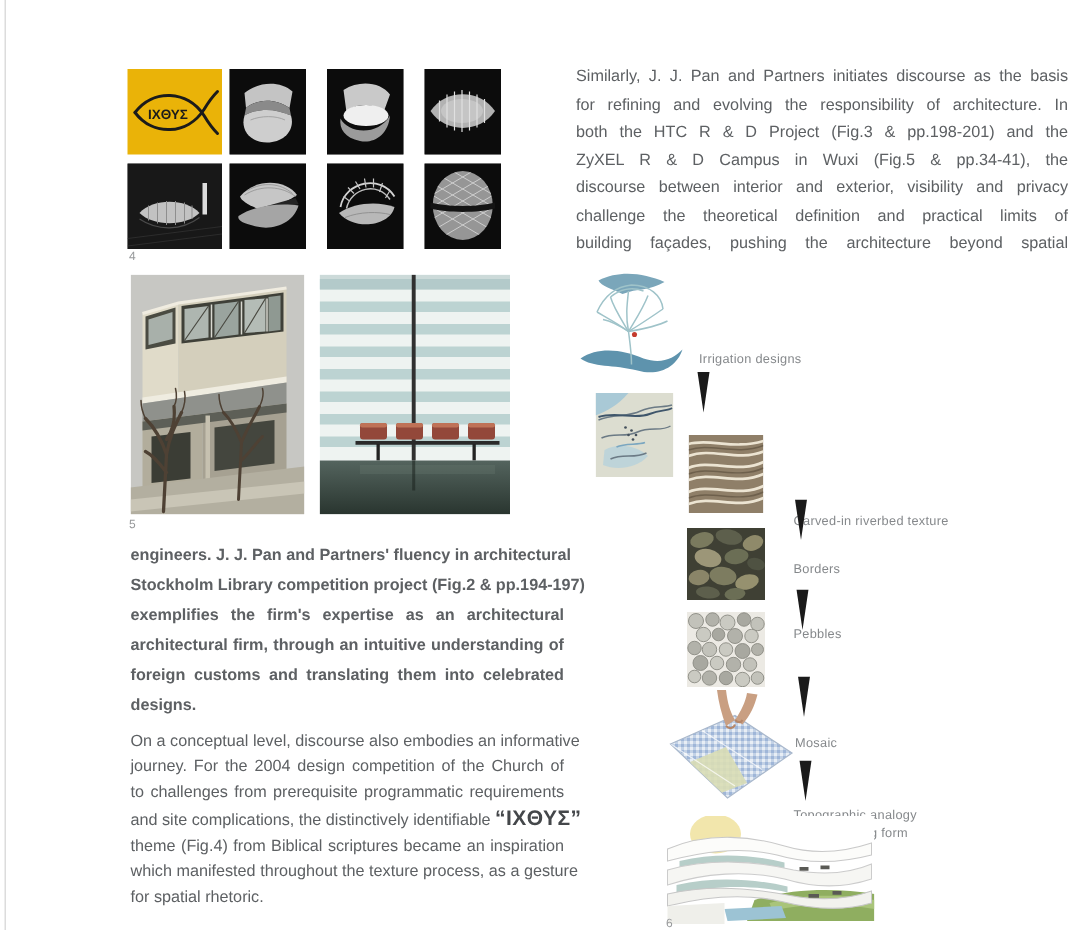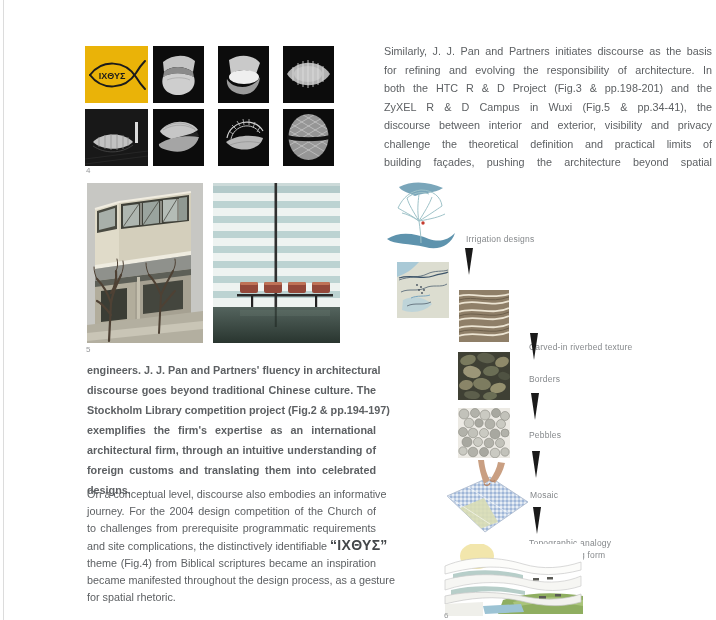--- a/index.html
+++ b/index.html
@@ -204,33 +204,32 @@
       <div class="tline">Similarly, J. J. Pan and Partners initiates discourse as the basis</div>
       <div class="tline">for refining and evolving the responsibility of architecture. In</div>
       <div class="tline">both the HTC R &amp; D Project (Fig.3 &amp; pp.198-201) and the</div>
       <div class="tline">ZyXEL R &amp; D Campus in Wuxi (Fig.5 &amp; pp.34-41), the</div>
       <div class="tline">discourse between interior and exterior, visibility and privacy</div>
       <div class="tline">challenge the theoretical definition and practical limits of</div>
       <div class="tline">building façades, pushing the architecture beyond spatial</div>
     </div>
   <div id="left-para1" class="textblock last-left">
       <div class="tline">engineers. J. J. Pan and Partners' fluency in architectural</div>
-      <div class="tline">discourse goes beyond traditional Chinese culture. The</div>
       <div class="tline">Stockholm Library competition project (Fig.2 &amp; pp.194-197)</div>
-      <div class="tline">exemplifies the firm's expertise as an international</div>
+      <div class="tline">exemplifies the firm's expertise as an architectural</div>
       <div class="tline">architectural firm, through an intuitive understanding of</div>
       <div class="tline">foreign customs and translating them into celebrated designs.</div>
     </div>
   <div id="left-para2" class="textblock last-left">
       <div class="tline">On a conceptual level, discourse also embodies an informative</div>
       <div class="tline">journey. For the 2004 design competition of the Church of</div>
       <div class="tline">to challenges from prerequisite programmatic requirements</div>
       <div class="tline">and site complications, the distinctively identifiable <b class="term">“ΙΧΘΥΣ”</b></div>
       <div class="tline">theme (Fig.4) from Biblical scriptures became an inspiration</div>
-      <div class="tline">became manifested throughout the design process, as a gesture</div>
+      <div class="tline">which manifested throughout the texture process, as a gesture</div>
       <div class="tline">for spatial rhetoric.</div>
     </div>
 
   <div class="dimg" style="left:385px;top:181px;width:72px;height:78px;">
     <svg viewBox="0 0 72 78">
       <path d="M14 6 C28 -1 44 1 58 7 C48 13 40 11 30 15 C22 11 16 10 14 6 Z" fill="#7aa6ba"></path>
       <path d="M2 58 C14 50 30 52 44 58 C56 62 64 58 70 52 C66 64 54 70 40 66 C24 62 10 64 2 58 Z" fill="#5e93ad"></path>
       <g fill="none" stroke="#9fc3c9" stroke-width="1">
         <path d="M36 62 C36 54 35 48 34 40"></path>
         <path d="M34 40 C26 34 18 30 13 27"></path>
@@ -340,21 +339,21 @@
         <circle cx="31" cy="35" r="4.8" fill="#b2b2aa"></circle>
           <circle cx="42" cy="35" r="4.5" fill="#c2c2ba"></circle>
         <circle cx="5" cy="43" r="4.2" fill="#cacac2"></circle>
           <circle cx="15" cy="44" r="4.8" fill="#b2b2aa"></circle>
         <circle cx="26" cy="44" r="4.5" fill="#a8a8a0"></circle>
           <circle cx="37" cy="45" r="4.8" fill="#cacac2"></circle>
         <circle cx="47" cy="44" r="4.2" fill="#c2c2ba"></circle>
       </g>
     </svg>
   </div>
-  <div class="dlabel" style="left:529px;top:429px;text-align:center;">Pebbles</div>
+  <div class="dlabel" style="left:529px;top:416px;text-align:center;">Pebbles</div>
   <svg class="darrow" style="left:531px;top:451px;" viewBox="0 0 10 28">
       <polygon points="1,0 9,0 5,27" fill="#1a1a1a"></polygon>
     </svg>
 
   <div class="dimg" style="left:442px;top:460px;width:90px;height:76px;">
     <svg viewBox="0 0 90 76">
       <defs>
         <pattern id="mosaicP" width="4" height="4" patternUnits="userSpaceOnUse">
           <rect width="4" height="4" fill="#c3d2e6"></rect>
           <rect width="2" height="2" fill="#9fb6d8"></rect>

